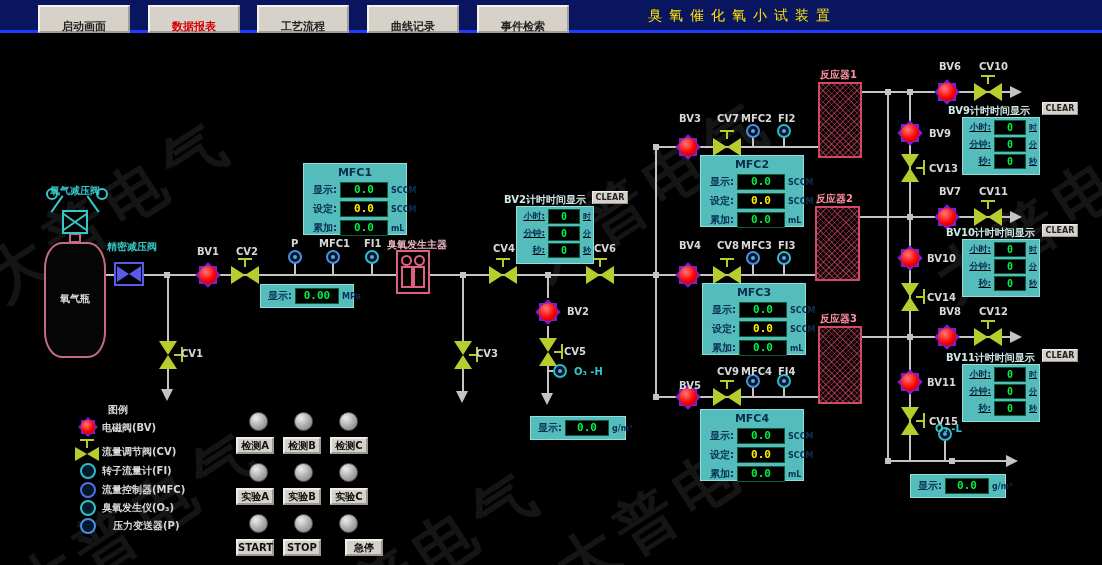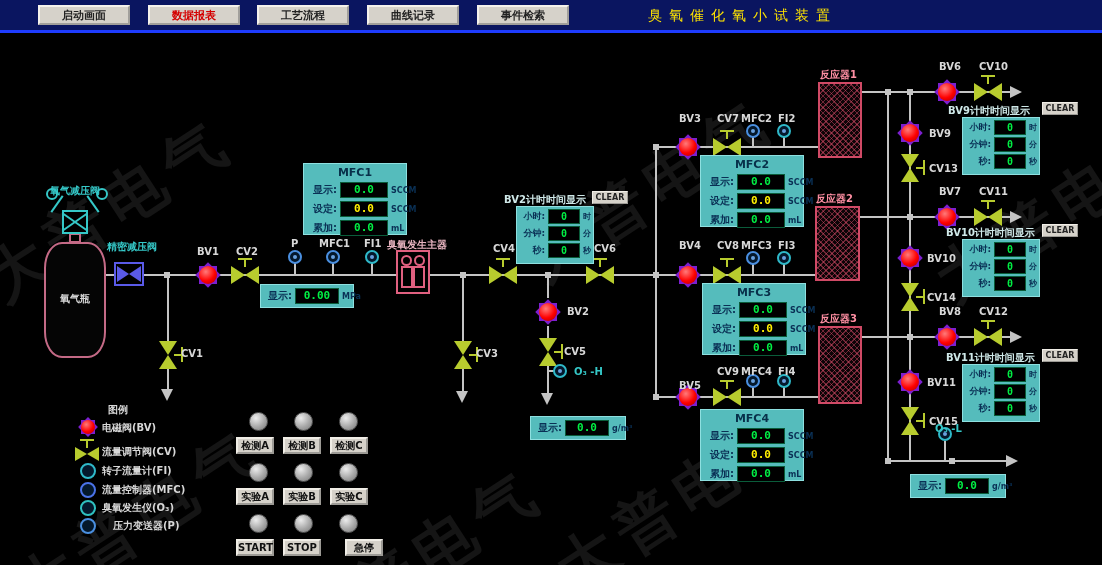--- a/index.html
+++ b/index.html
@@ -3,21 +3,21 @@
 <meta charset="utf-8">
 <style>
   html,body{margin:0;padding:0;background:#000;}
   .screen{position:relative;width:1102px;height:565px;background:#000;overflow:hidden;
           font-family:"DejaVu Sans","Liberation Sans",sans-serif;}
   
   .hdr{position:absolute;left:0;top:0;width:1102px;height:30px;background:#0a1560;
        border-bottom:3px solid #1e3cff;z-index:6;}
   .navbtn{position:absolute;top:5px;width:92px;height:20px;background:#d6d2ca;
           border:2px outset #f5f2ec;font:bold 11px/15px "DejaVu Sans","Liberation Sans",sans-serif;
-          color:#222;text-align:center;padding:0;cursor:pointer;z-index:7;}
+          color:#222;text-align:center;padding:12px;cursor:pointer;z-index:7;}
   .navbtn.active{color:#d40000;}
   .htitle{position:absolute;left:648px;top:7px;color:#ffe400;font-weight:normal;font-size:14px;
           letter-spacing:7px;white-space:nowrap;z-index:7;}
   .clock{position:absolute;right:6px;top:3px;width:120px;height:20px;border:2px solid #8d8de0;
          border-radius:5px;background:#141452;color:#c8c8e8;
          font:bold 10px/20px "DejaVu Sans Mono","Liberation Mono",monospace;text-align:center;z-index:7;}
   
   .wm{position:absolute;color:rgba(210,210,210,0.10);font-size:60px;font-weight:bold;
       letter-spacing:10px;transform:rotate(-33deg);white-space:nowrap;z-index:1;pointer-events:none;}
   
@@ -63,21 +63,21 @@
   .panel{position:absolute;background:#55bcbc;border:1px solid #8ee0e0;z-index:4;box-sizing:border-box;}
   .ptitle{text-align:center;color:#08304a;font-weight:bold;font-size:11px;padding-top:2px;}
   .prow{display:flex;align-items:center;margin:3px 3px 0 3px;}
   .pl{color:#0a3055;font-size:10px;font-weight:bold;text-align:right;flex:0 0 30px;white-space:nowrap;}
   .pv2{background:#000;border:1px solid #0a5c3a;color:#00ee44;
        font:bold 11px/14px "DejaVu Sans Mono","Liberation Mono",monospace;
        text-align:center;flex:0 0 46px;height:14px;margin:0 3px;}
   .pv2.yel{color:#ffee00;}
   .pu{color:#0a3055;font-size:8px;font-weight:bold;white-space:nowrap;}
   .timer{width:78px;height:58px;}
-  .timer .prow{margin:2px 13px 0 2px;}
+  .timer .prow{margin:2px 13px 0 2px;text-decoration:underline;}
   .timer .pl{flex:0 0 26px;font-size:9px;}
   .timer .pv2{flex:0 0 30px;font-size:10px;height:13px;line-height:13px;}
   .mfcp{width:104px;height:72px;}
   .disp{display:flex;align-items:center;padding:3px;height:24px;}
   .disp .pl{flex:0 0 28px;}
   .disp .pv2{flex:0 0 42px;}
   .clearbtn{position:absolute;width:36px;height:13px;background:#d6d2ca;border:1px outset #f0ede6;
        color:#222;font:bold 8px/11px "DejaVu Sans","Liberation Sans",sans-serif;text-align:center;
        padding:0;cursor:pointer;z-index:5;}
   

